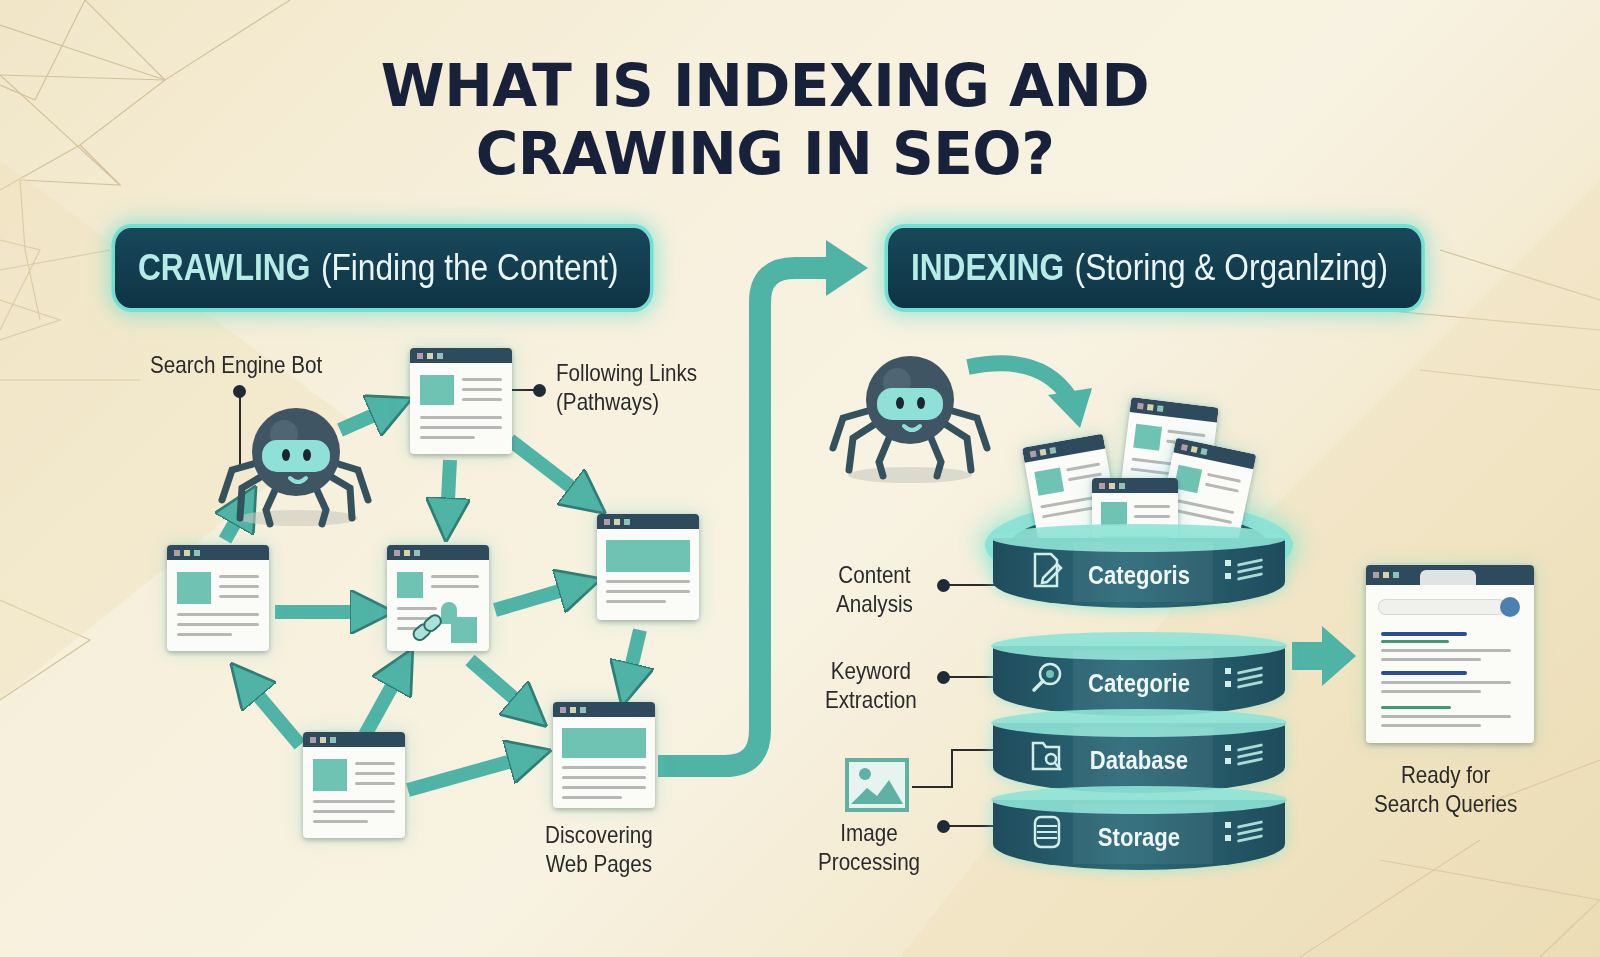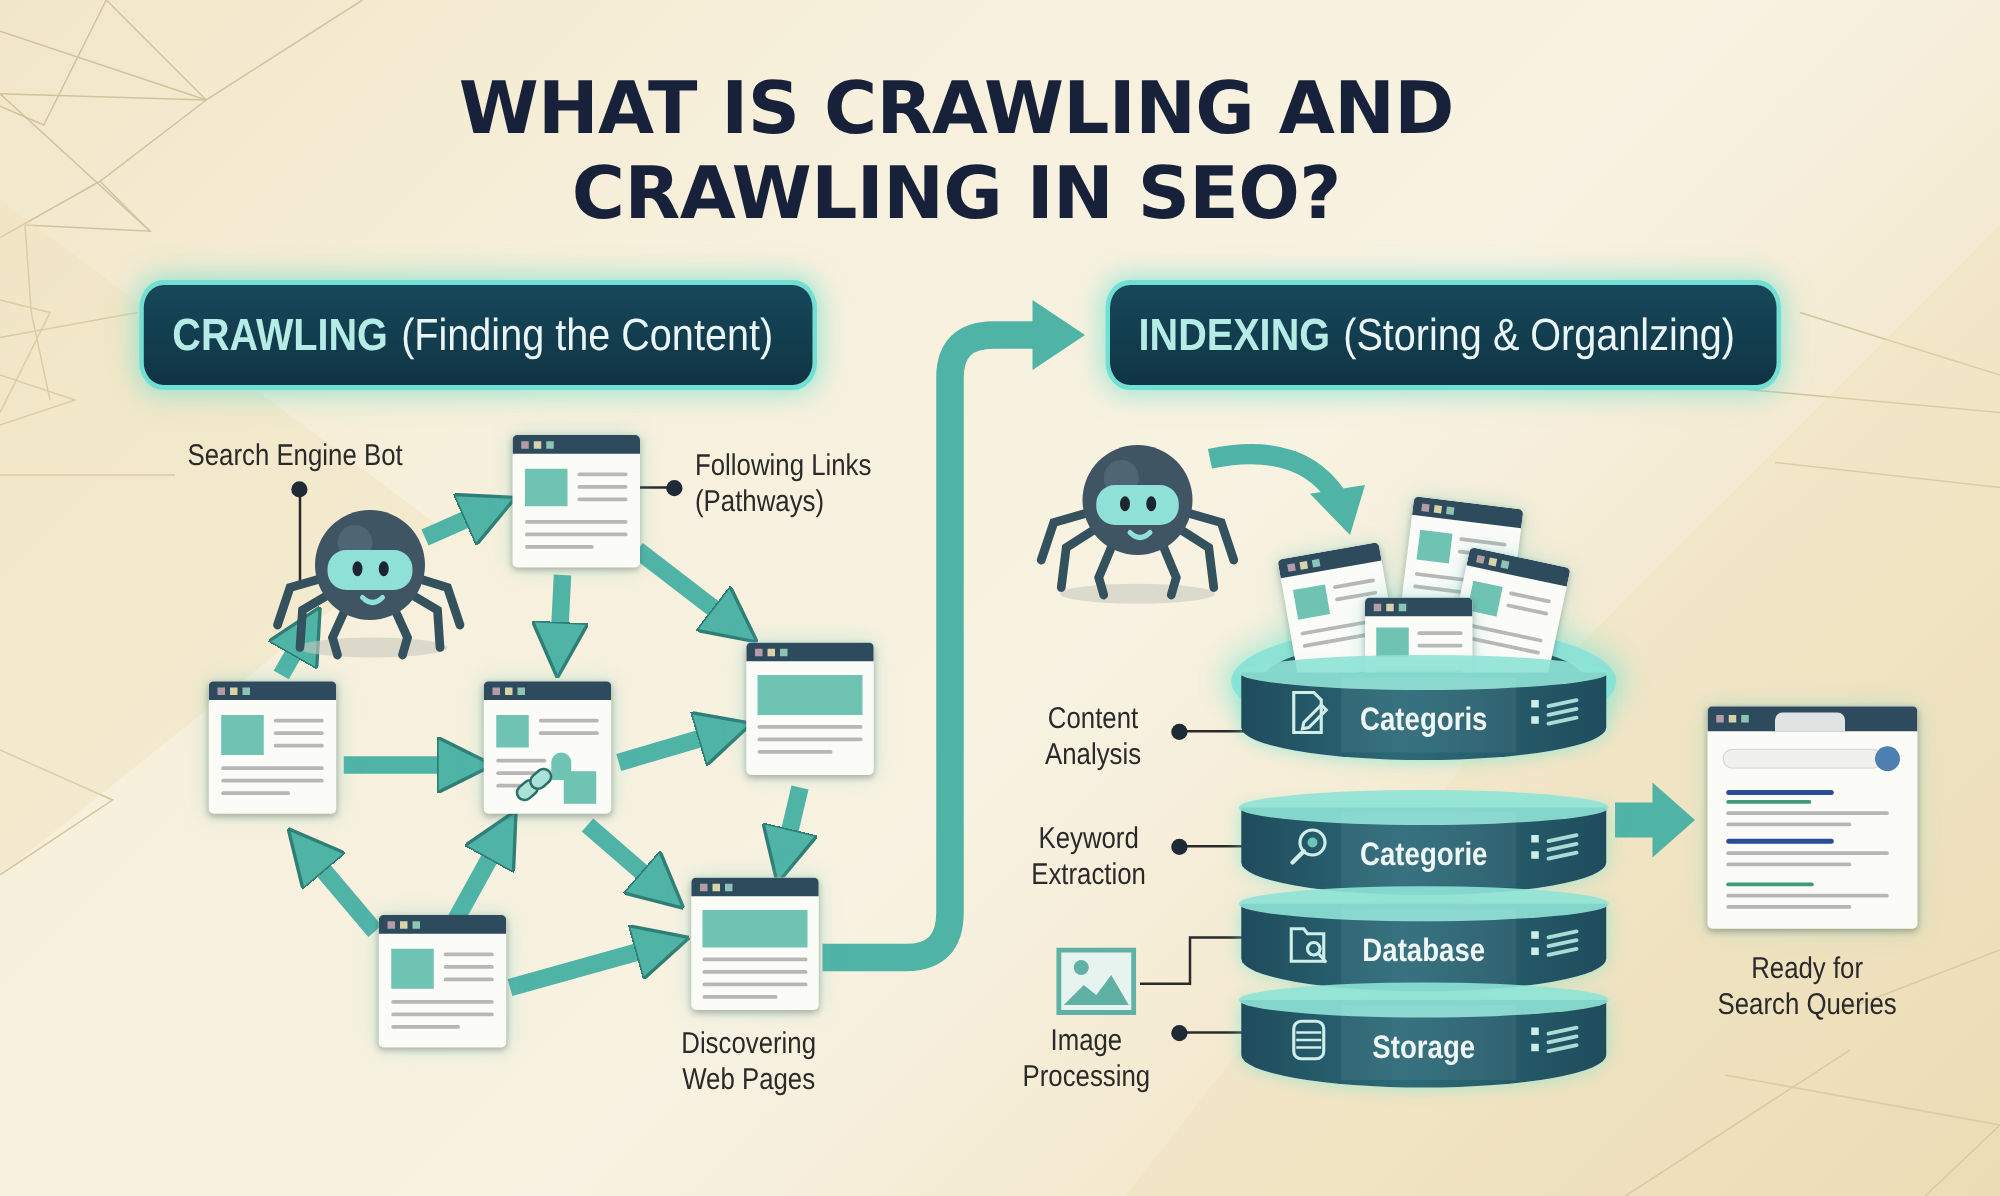--- a/index.html
+++ b/index.html
@@ -91,22 +91,22 @@
     <polyline points="1600,390 1420,370"></polyline>
     <polyline points="1470,810 1600,760"></polyline>
     <polyline points="1380,860 1600,900 1540,957"></polyline>
     <polyline points="1300,957 1480,840"></polyline>
   </g>
   <polygon points="1180,600 1600,180 1600,957 900,957" fill="#efdfb6" opacity="0.35"></polygon>
   <polygon points="0,160 350,420 0,700" fill="#efdfb6" opacity="0.35"></polygon>
 </svg>
 
 <div class="title">
-  <div>WHAT IS CRAWLING AND</div>
-  <div>CRAWLING IN SEO?</div>
+  <div>WHAT IS INDEXING AND</div>
+  <div>CRAWING IN SEO?</div>
 </div>
 
 <div class="pill pill-crawl">
   <span class="strong">CRAWLING</span>
   <span>(Finding the Content)</span>
 </div>
 <div class="pill pill-index">
   <span class="strong">INDEXING</span>
   <span>(Storing &amp; Organlzing)</span>
 </div>

